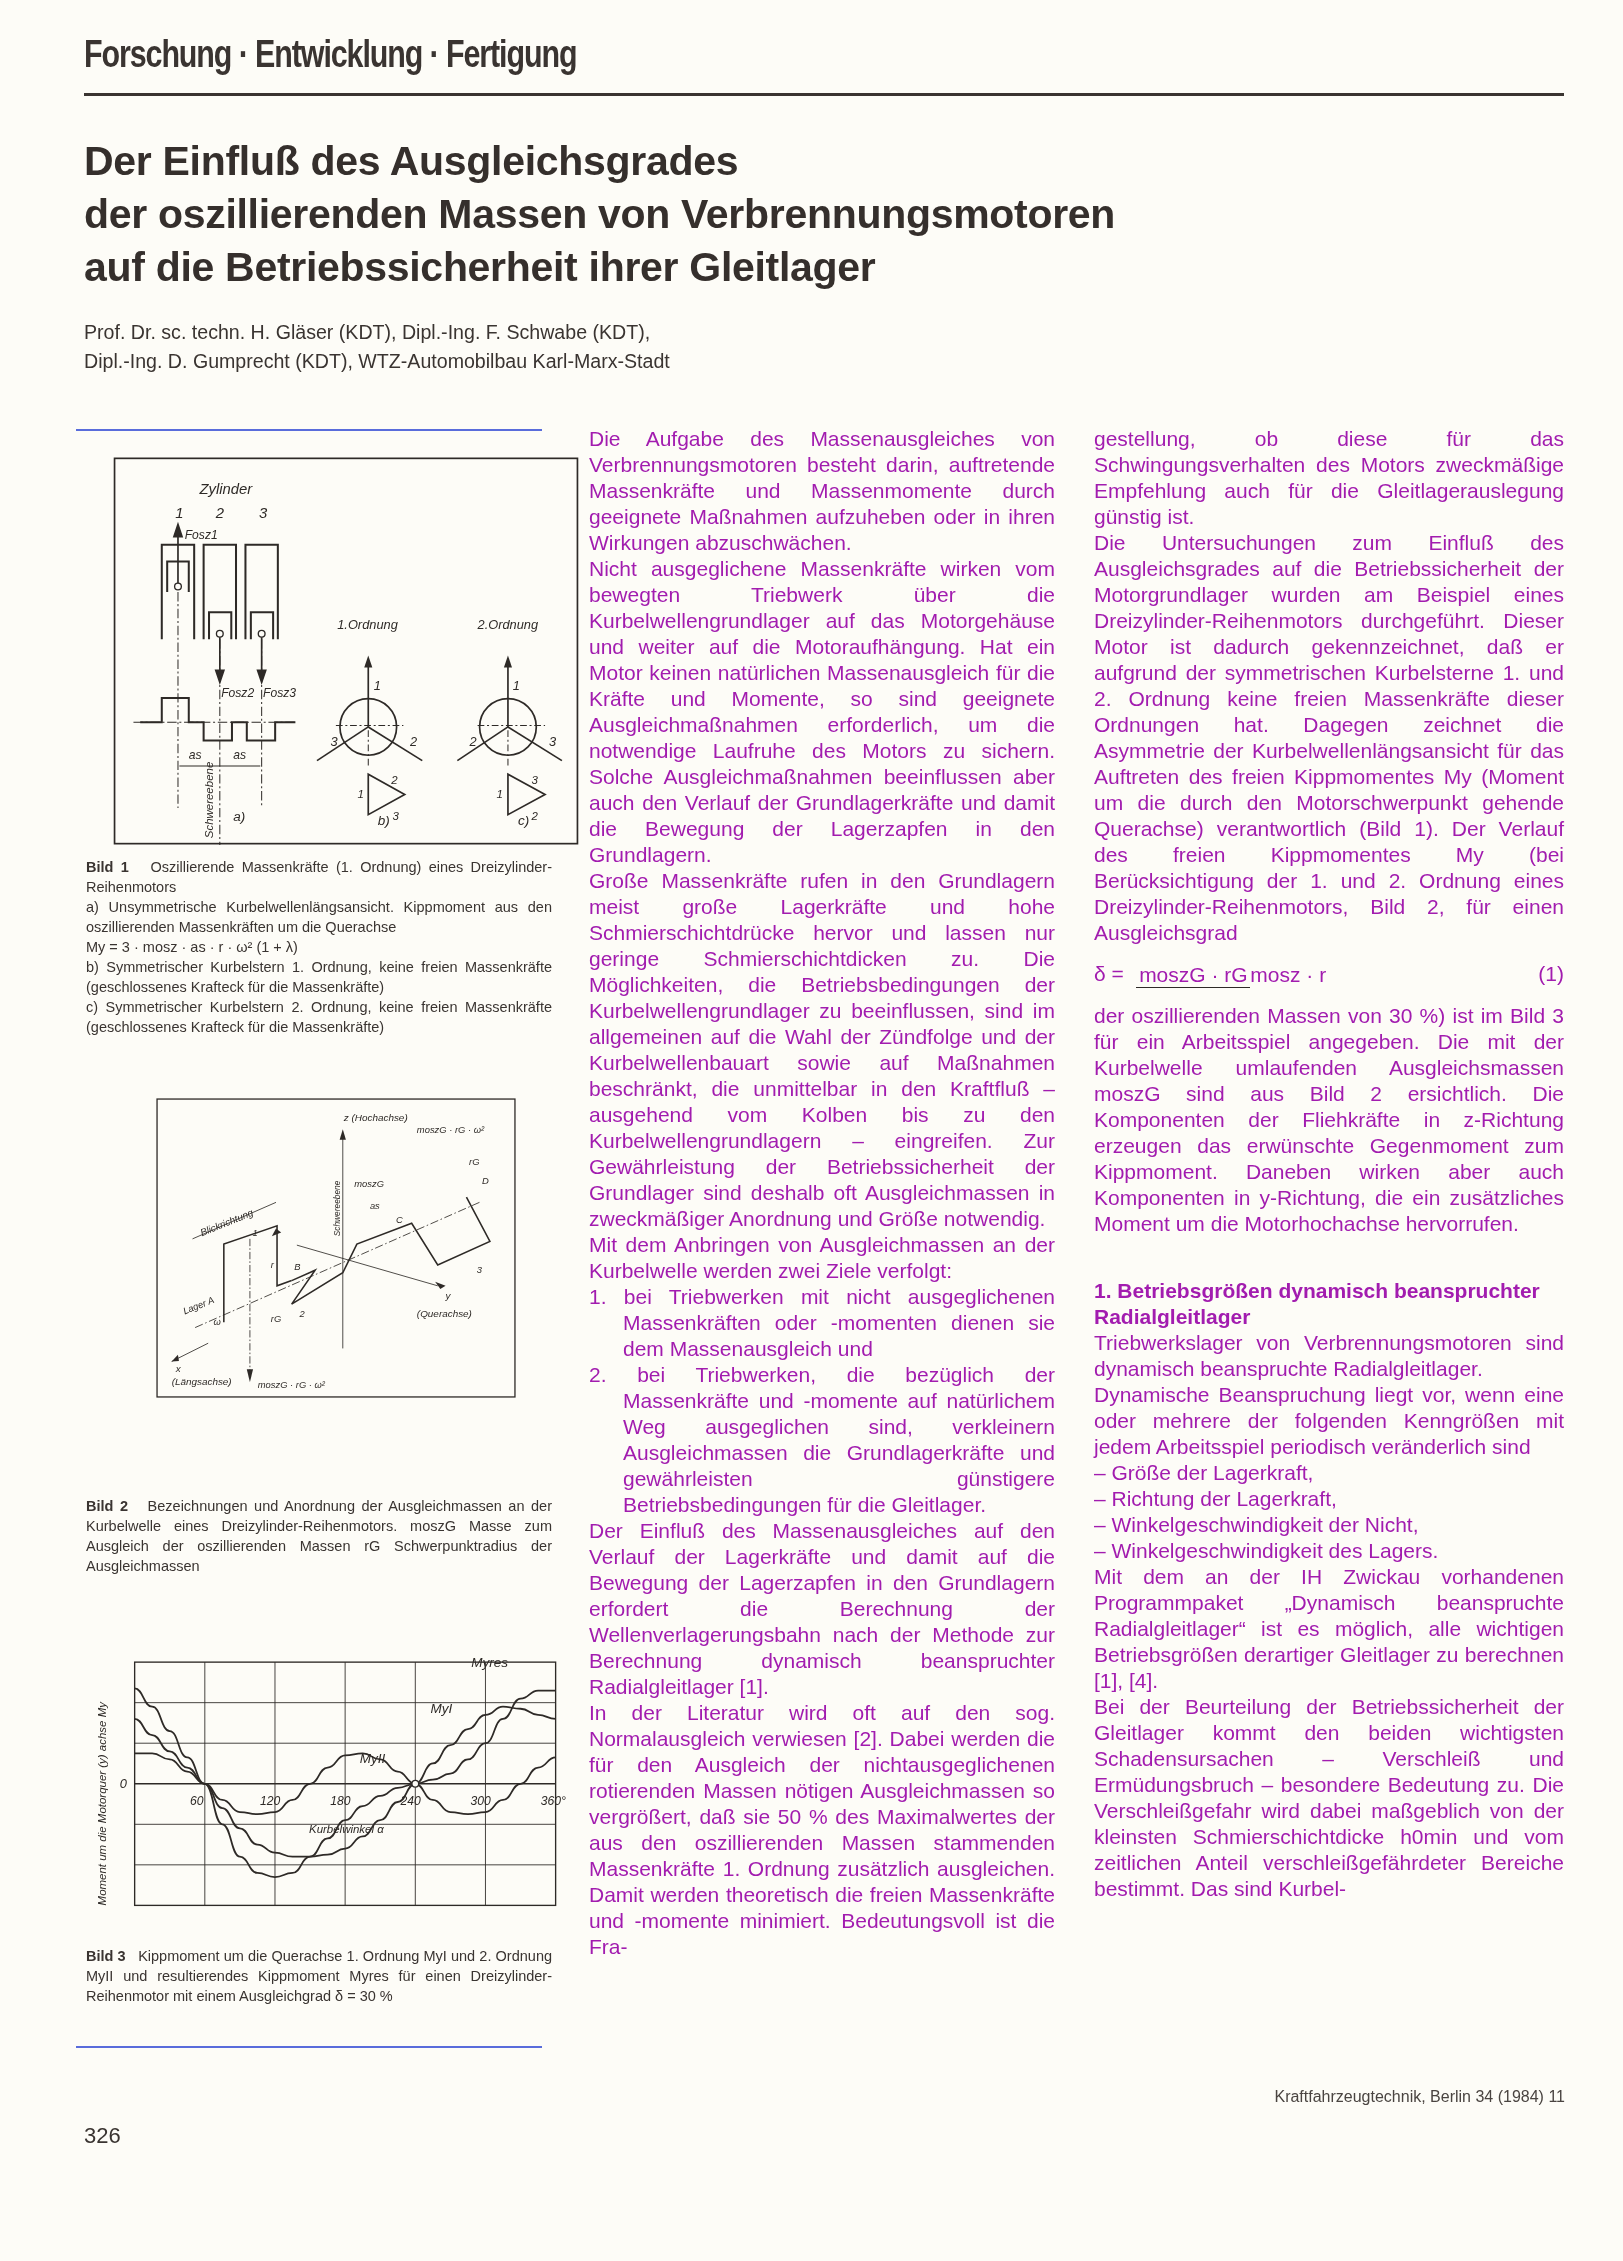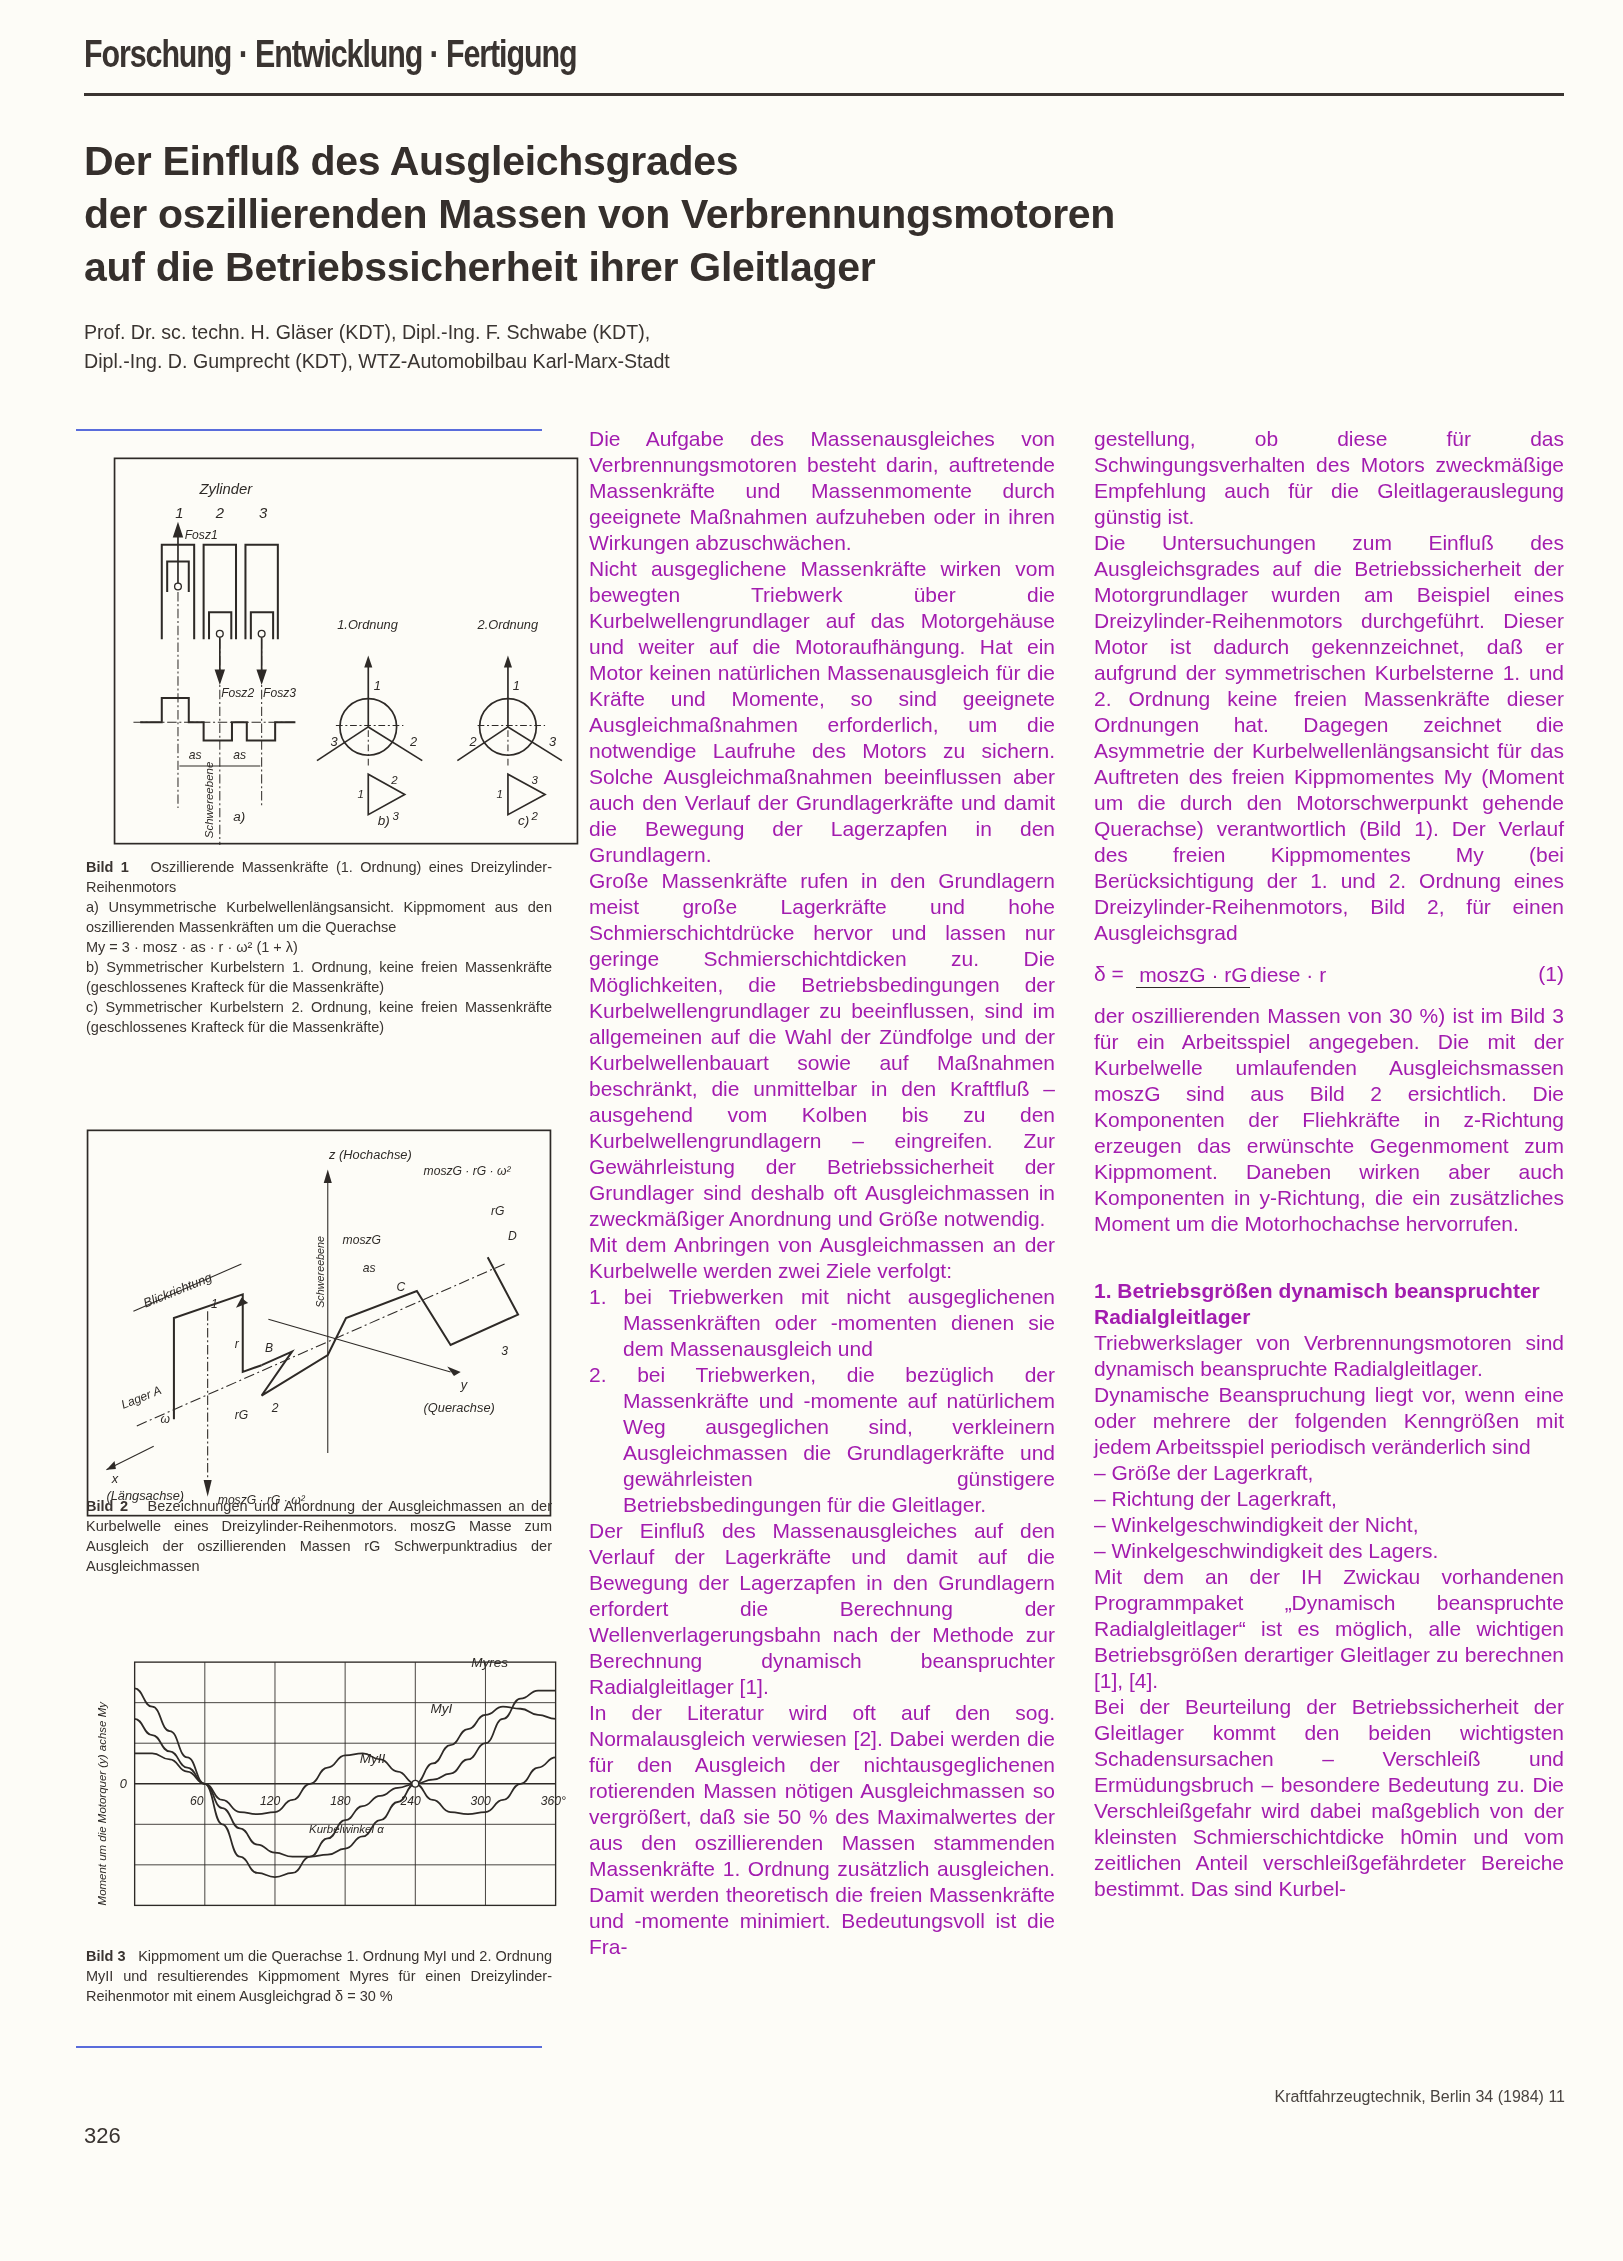--- a/index.html
+++ b/index.html
@@ -143,21 +143,21 @@
 </div>
 
 <div class="caption" style="left:86px; top:857px; width:466px;">
   <p><b>Bild 1</b>&nbsp;&nbsp; <span>Oszillierende Massenkräfte (1. Ordnung) eines Dreizylinder-Reihenmotors</span></p>
   <p>a) Unsymmetrische Kurbelwellenlängsansicht. Kippmoment aus den oszillierenden Massenkräften um die Querachse</p>
   <p>My = 3 · mosz · as · r · ω² (1 + λ)</p>
   <p>b) Symmetrischer Kurbelstern 1. Ordnung, keine freien Massenkräfte (geschlossenes Krafteck für die Massenkräfte)</p>
   <p>c) Symmetrischer Kurbelstern 2. Ordnung, keine freien Massenkräfte (geschlossenes Krafteck für die Massenkräfte)</p>
 </div>
 
-<div class="fig" style="left:86px; top:1098px; width:466px; height:388px;margin-top:31px;">
+<div class="fig" style="left:103px; top:1098px; width:466px; height:300px;">
 <svg viewBox="0 0 690 575">
   <rect x="2" y="2" width="686" height="571" fill="none" stroke="#2e2a27" stroke-width="2.5"></rect>
   <g stroke="#2e2a27" stroke-width="1.6" fill="none">
     <line x1="358" y1="480" x2="358" y2="70"></line>
     <line x1="270" y1="282" x2="540" y2="360"></line>
     <line x1="75" y1="440" x2="620" y2="200" stroke-dasharray="16 5 3 5"></line>
     <line x1="180" y1="270" x2="180" y2="530" stroke-dasharray="14 4 3 4"></line>
     <line x1="70" y1="270" x2="230" y2="200"></line>
     <line x1="30" y1="505" x2="100" y2="470"></line>
   </g>
@@ -257,21 +257,21 @@
 </div>
 
 <div class="col" style="left:1094px; top:426px; width:470px;">
   <p>gestellung, ob diese für das Schwingungsverhalten des Motors zweckmäßige Empfehlung auch für die Gleitlagerauslegung günstig ist.</p>
   <p>Die Untersuchungen zum Einfluß des Ausgleichsgrades auf die Betriebssicherheit der Motorgrundlager wurden am Beispiel eines Dreizylinder-Reihenmotors durchgeführt. Dieser Motor ist dadurch gekennzeichnet, daß er aufgrund der symmetrischen Kurbelsterne 1. und 2. Ordnung keine freien Massenkräfte dieser Ordnungen hat. Dagegen zeichnet die Asymmetrie der Kurbelwellenlängsansicht für das Auftreten des freien Kippmomentes My (Moment um die durch den Motorschwerpunkt gehende Querachse) verantwortlich (Bild 1). Der Verlauf des freien Kippmomentes My (bei Berücksichtigung der 1. und 2. Ordnung eines Dreizylinder-Reihenmotors, Bild 2, für einen Ausgleichsgrad</p>
   <div class="formula">
     <span>
       <span>δ =</span>
       <span class="frac">
         <span class="num">moszG · rG</span>
-        <span class="den">diese · r</span>
+        <span class="den">mosz · r</span>
       </span>
     </span>
     <span>(1)</span>
   </div>
   <p>der oszillierenden Massen von 30 %) ist im Bild 3 für ein Arbeitsspiel angegeben. Die mit der Kurbelwelle umlaufenden Ausgleichsmassen moszG sind aus Bild 2 ersichtlich. Die Komponenten der Fliehkräfte in z-Richtung erzeugen das erwünschte Gegenmoment zum Kippmoment. Daneben wirken aber auch Komponenten in y-Richtung, die ein zusätzliches Moment um die Motorhochachse hervorrufen.</p>
   <h3>1. Betriebsgrößen dynamisch beanspruchter Radialgleitlager</h3>
   <p>Triebwerkslager von Verbrennungsmotoren sind dynamisch beanspruchte Radialgleitlager.</p>
   <p>Dynamische Beanspruchung liegt vor, wenn eine oder mehrere der folgenden Kenngrößen mit jedem Arbeitsspiel periodisch veränderlich sind</p>
   <p class="dash">– Größe der Lagerkraft,</p>
   <p class="dash">– Richtung der Lagerkraft,</p>

